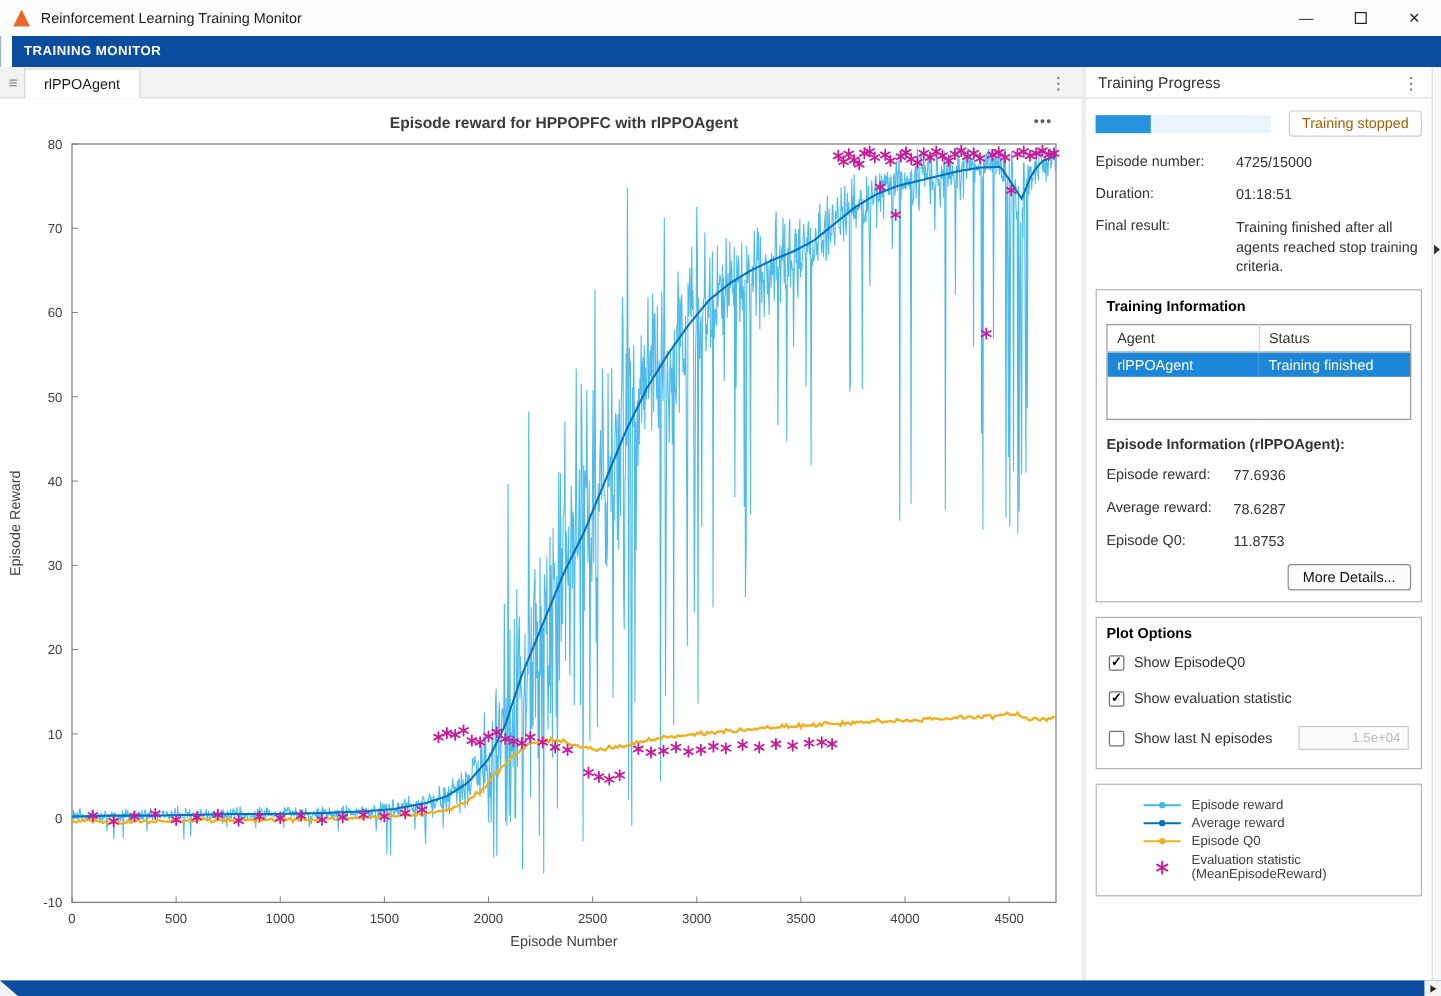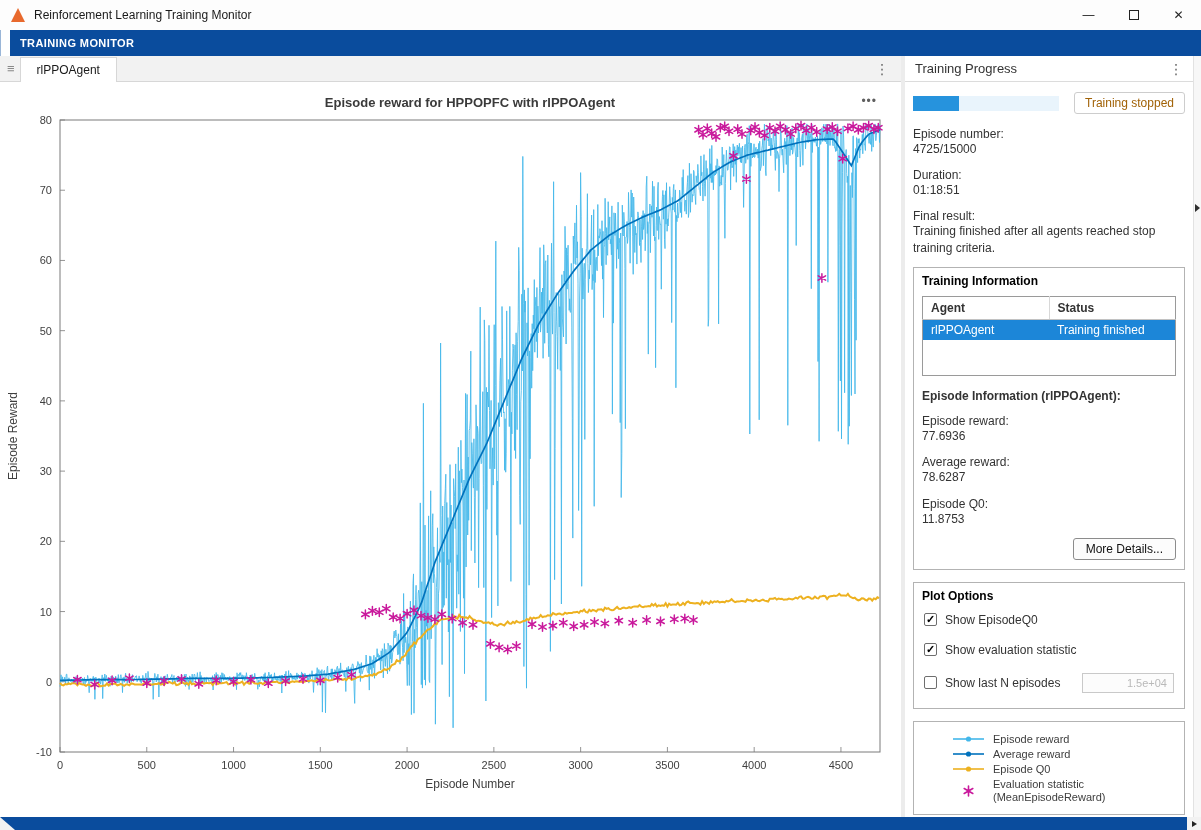--- a/index.html
+++ b/index.html
@@ -34,27 +34,27 @@
   .splitter { width:4px; background:#ececec; }
   
   .right-panel { width:288px; display:flex; flex-direction:column; background:#fff; }
   .panel-header { height:26px; border-bottom:1px solid #dcdcdc; display:flex; align-items:center; padding:0 10px; font-size:13px; color:#333; flex:none; }
   .panel-header .kebab { margin-right:0; }
   .panel-body { flex:1; padding:10px 8px 6px 8px; font-size:12px; overflow:hidden; }
   .progress-row { display:flex; align-items:center; margin-bottom:13px; }
   .ptrack { width:146px; height:15px; background:#e9f4fc; position:relative; }
   .pfill { height:100%; background:#2693dd; width:0; }
   .stopped-btn { margin-left:auto; padding:3px 10px; font-size:12px; color:#a16207; border:1px solid #cdcdcd; border-radius:3px; background:#fff; }
-  .kv { display:flex; margin-bottom:11px;flex-direction:column; }
+  .kv { display:flex; margin-bottom:11px; }
   .kv-label { width:117px; flex:none; }
   .kv-value { flex:1; line-height:1.35; }
   .section { border:1px solid #b3b3b3; margin:3px 0 12px; padding:6px 8px 9px; }
   .section-title { font-weight:bold; font-size:12px; color:#000; margin-bottom:8px; }
   table.agents { width:100%; border-collapse:collapse; border:1px solid #9a9a9a; background:#fff; font-size:12px; }
-  table.agents th { text-align:left; font-weight:bold; padding:4px 8px; border-bottom:1px solid #c2c2c2; }
+  table.agents th { text-align:left; font-weight:normal; padding:4px 8px; border-bottom:1px solid #c2c2c2; }
   table.agents th:first-child { border-right:1px solid #d8d8d8; width:50%; }
   table.agents td { padding:3px 8px; }
   tr.selected { background:#1c86d8; color:#fff; }
   tr.filler td { height:36px; }
   .ep-title { font-weight:bold; margin:13px 0 11px; }
   .ep .kv-label { width:106px; overflow:hidden; white-space:nowrap; text-overflow:clip; }
   .btn-row { text-align:right; margin-top:4px; }
   .btn { display:inline-block; padding:3px 12px; border:1px solid #8c8c8c; border-radius:3px; background:#fcfcfc; font-size:12px; color:#111; }
   .opt-row { display:flex; align-items:center; margin:10px 2px 16px 2px; }
   .opt-row:last-child { margin-bottom:6px; }

